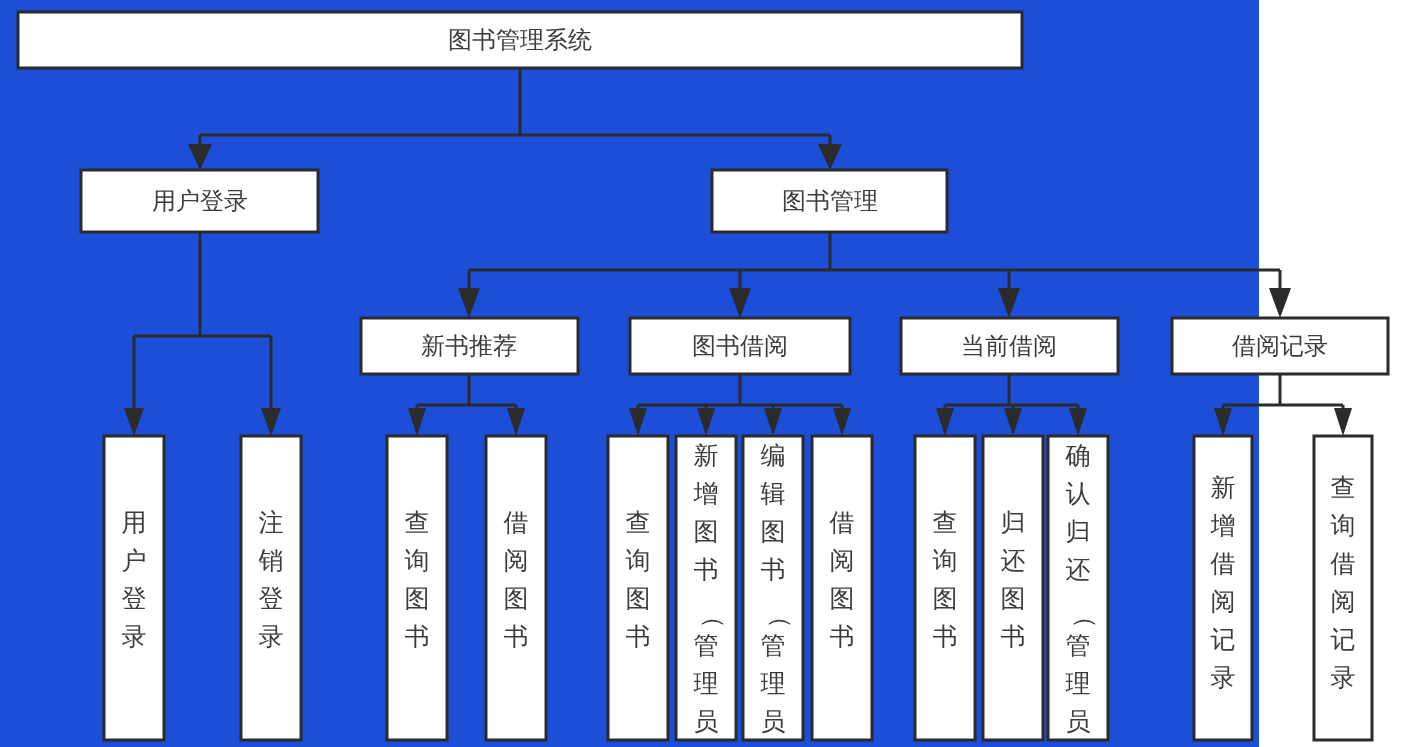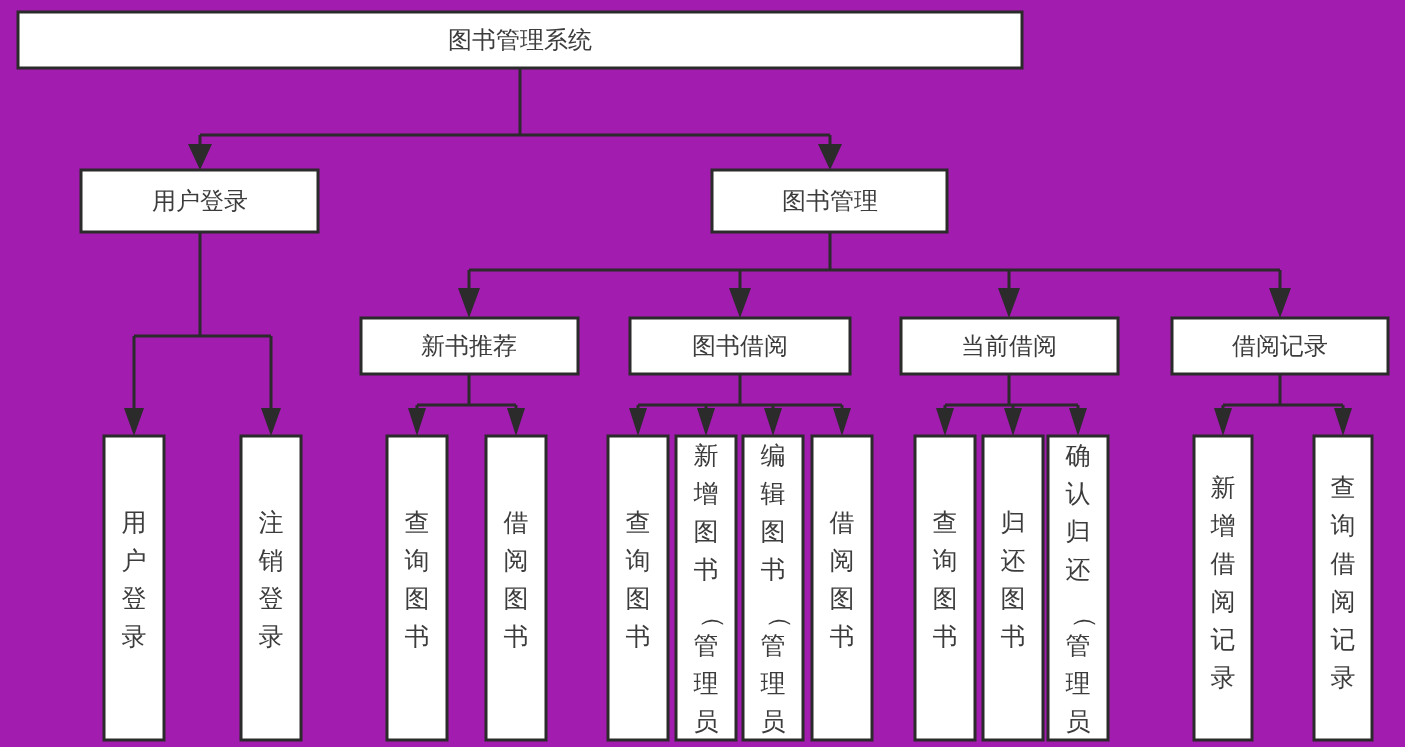--- a/index.html
+++ b/index.html
@@ -10,23 +10,23 @@
   }
   body {
     font-family: "DejaVu Sans", "Liberation Sans", sans-serif;
     width: 1405px;
     height: 747px;
     overflow: hidden;
     position: relative;
   }
   #diagram-root {
     position: relative;
-    width: 1405px;
+    width: 1259px;
     height: 747px;
-    background: #a21caf;
+    background: #1d4ed8;
   }
   svg#tree-svg {
     position: absolute;
     top: 0;
     left: 0;
     width: 1405px;
     height: 747px;
     display: block;
   }
   .node-rect {

